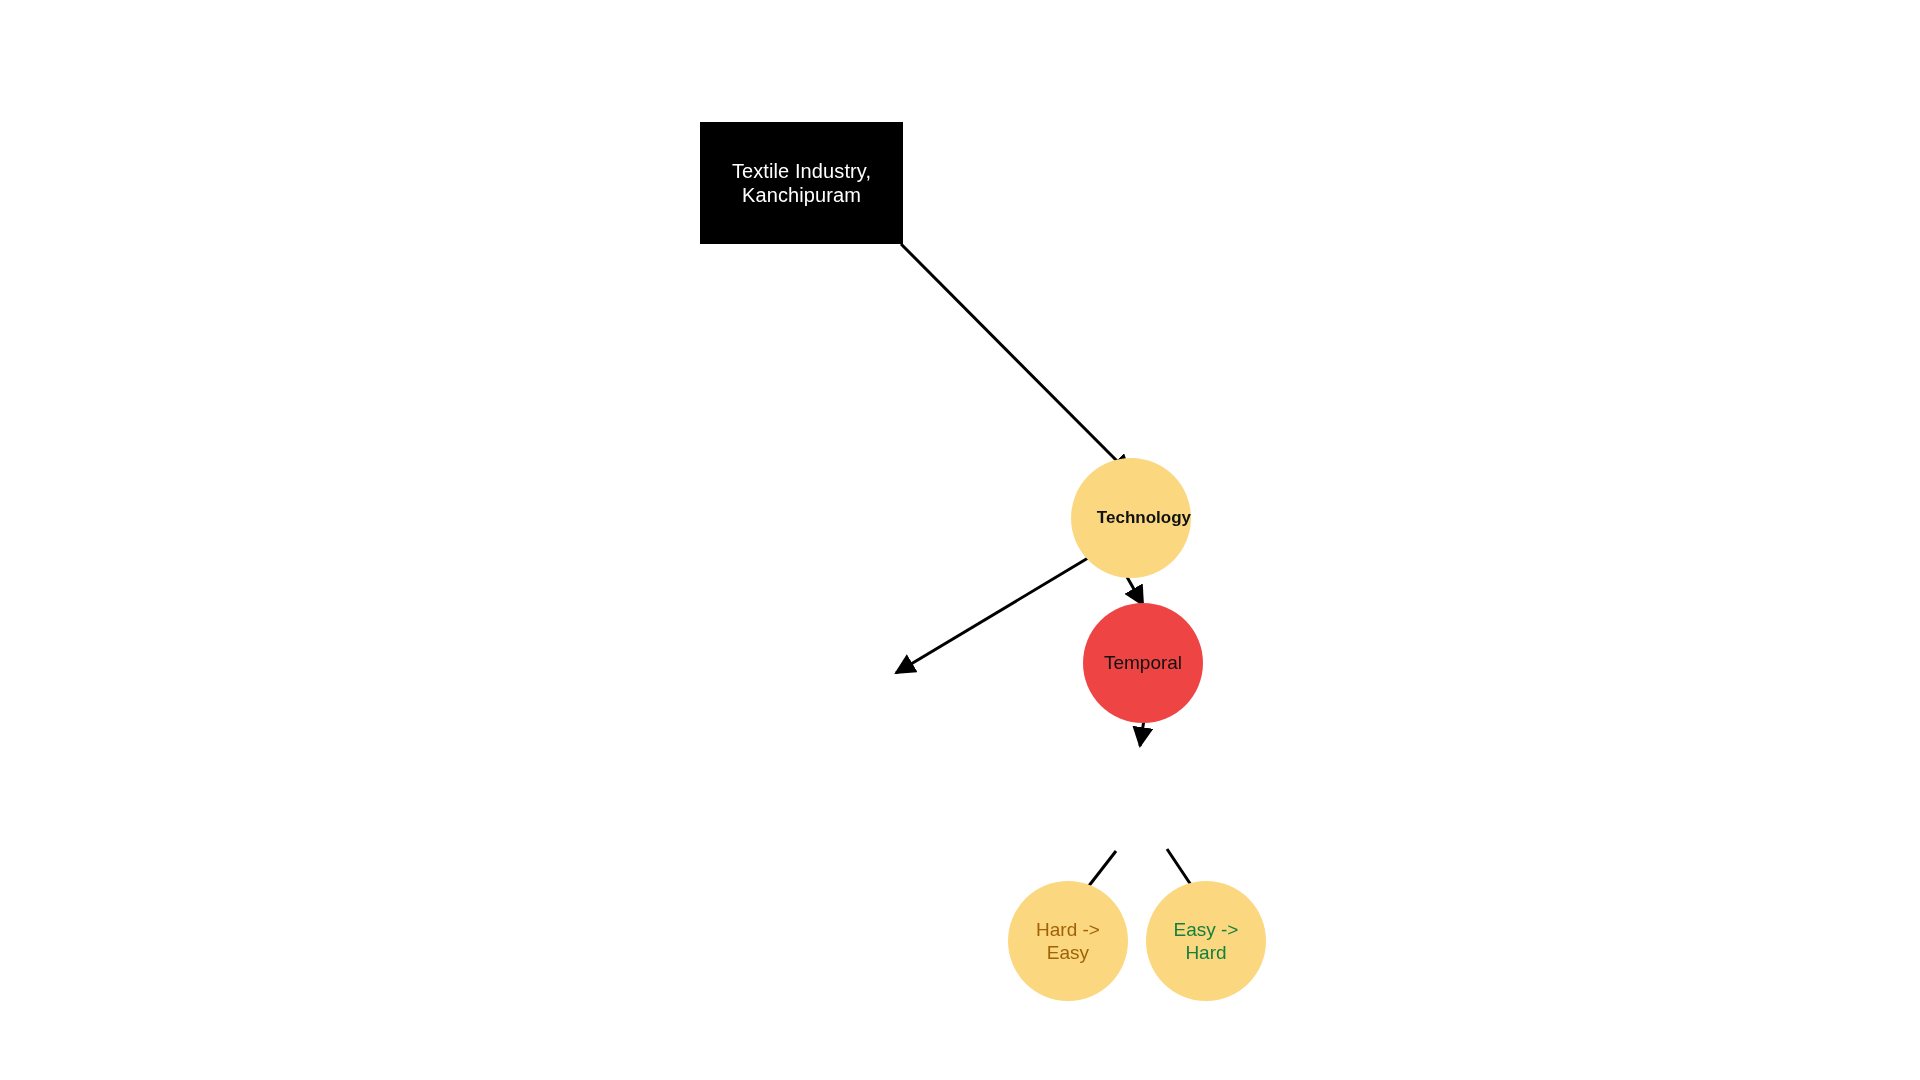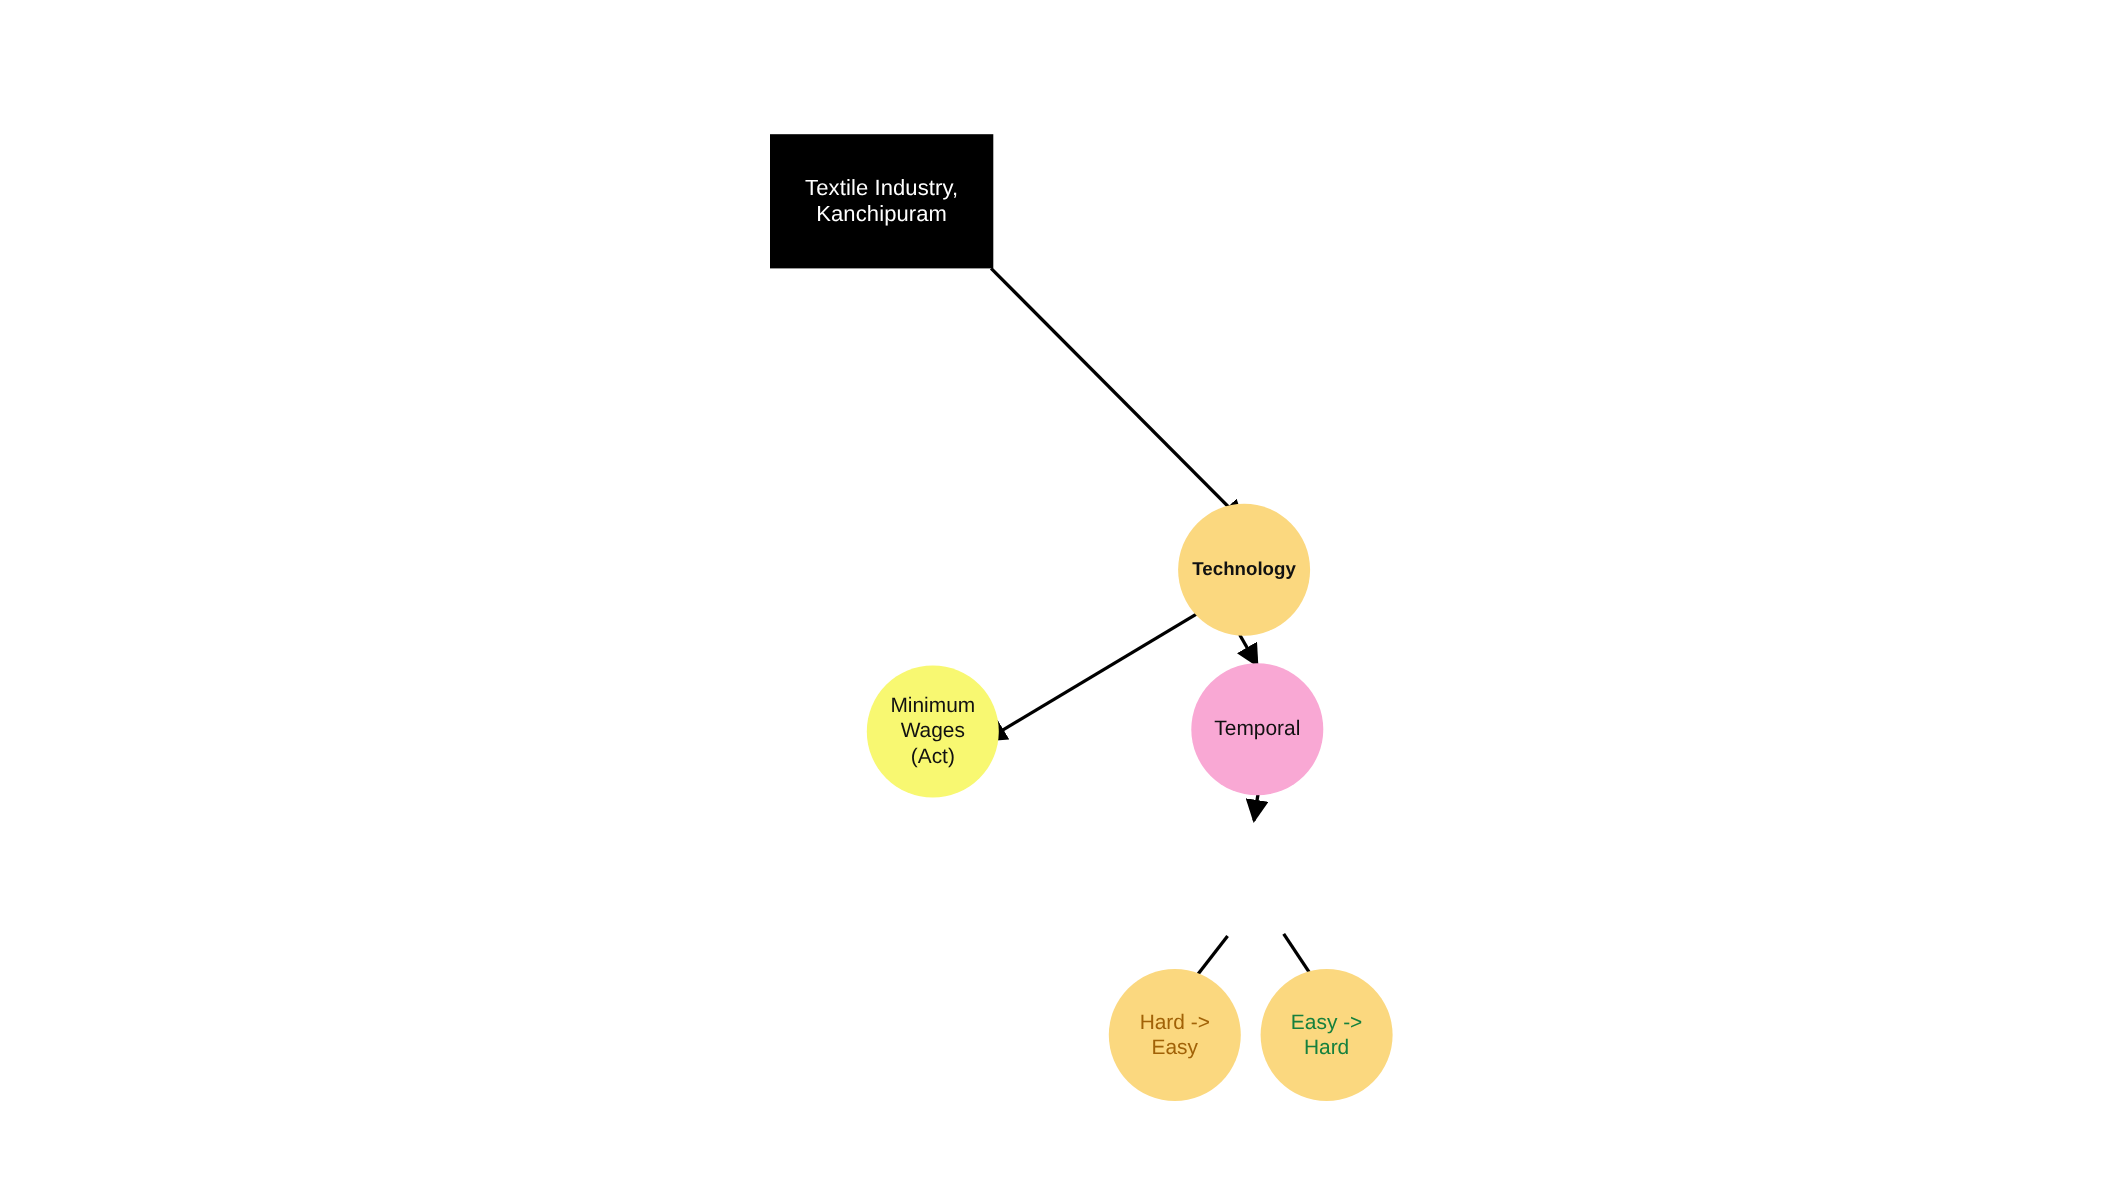--- a/index.html
+++ b/index.html
@@ -75,31 +75,26 @@
         <line x1="1116" y1="851" x2="1074" y2="905" stroke="#000000" stroke-width="3" marker-end="url(#arrowhead)"></line>
         <line x1="1167" y1="849" x2="1203" y2="903" stroke="#000000" stroke-width="3" marker-end="url(#arrowhead)"></line>
       </g>
   </svg>
 
   <div class="node node-rect" style="left: 700px; top: 122px; width: 203px; height: 122px; background: rgb(0, 0, 0); color: rgb(255, 255, 255);">
     <span class="node-label">Textile Industry,
 Kanchipuram</span>
   </div>
 
-  <div class="node node-circle accent-primary emphasis" style="left: 1071px; top: 458px; width: 120px; height: 120px; background: rgb(251, 216, 127); color: rgb(17, 17, 17);">
+  <div class="node node-circle accent-primary emphasis" style="left: 1071px; top: 458px; width: 120px; height: 120px; background: rgb(251, 216, 127); color: rgb(17, 17, 17); justify-content: flex-end;">
     <span class="node-label">Technology</span>
   </div>
 
-  <div class="node node-circle accent-highlight" style="left: 788px; top: 605px; width: 120px; height: 120px; background: rgb(248, 248, 113); color: rgb(17, 17, 17);">
-    <span class="node-label">Minimum
-Wages
-(Act)</span>
-  </div>
 
-  <div class="node node-circle accent-primary" style="left: 1083px; top: 603px; width: 120px; height: 120px; background: #f9a8d4; color: rgb(17, 17, 17);">
+  <div class="node node-circle accent-primary" style="left: 1083px; top: 603px; width: 120px; height: 120px; background: #ef4444; color: rgb(17, 17, 17);">
     <span class="node-label">Temporal</span>
   </div>
 
 
   <div class="node node-circle accent-primary" style="left: 1008px; top: 881px; width: 120px; height: 120px; background: rgb(251, 216, 127); color: #a16207;">
     <span class="node-label">Hard -&gt;
 Easy</span>
   </div>
 
   <div class="node node-circle accent-primary" style="left: 1146px; top: 881px; width: 120px; height: 120px; background: rgb(251, 216, 127); color: #15803d;">

